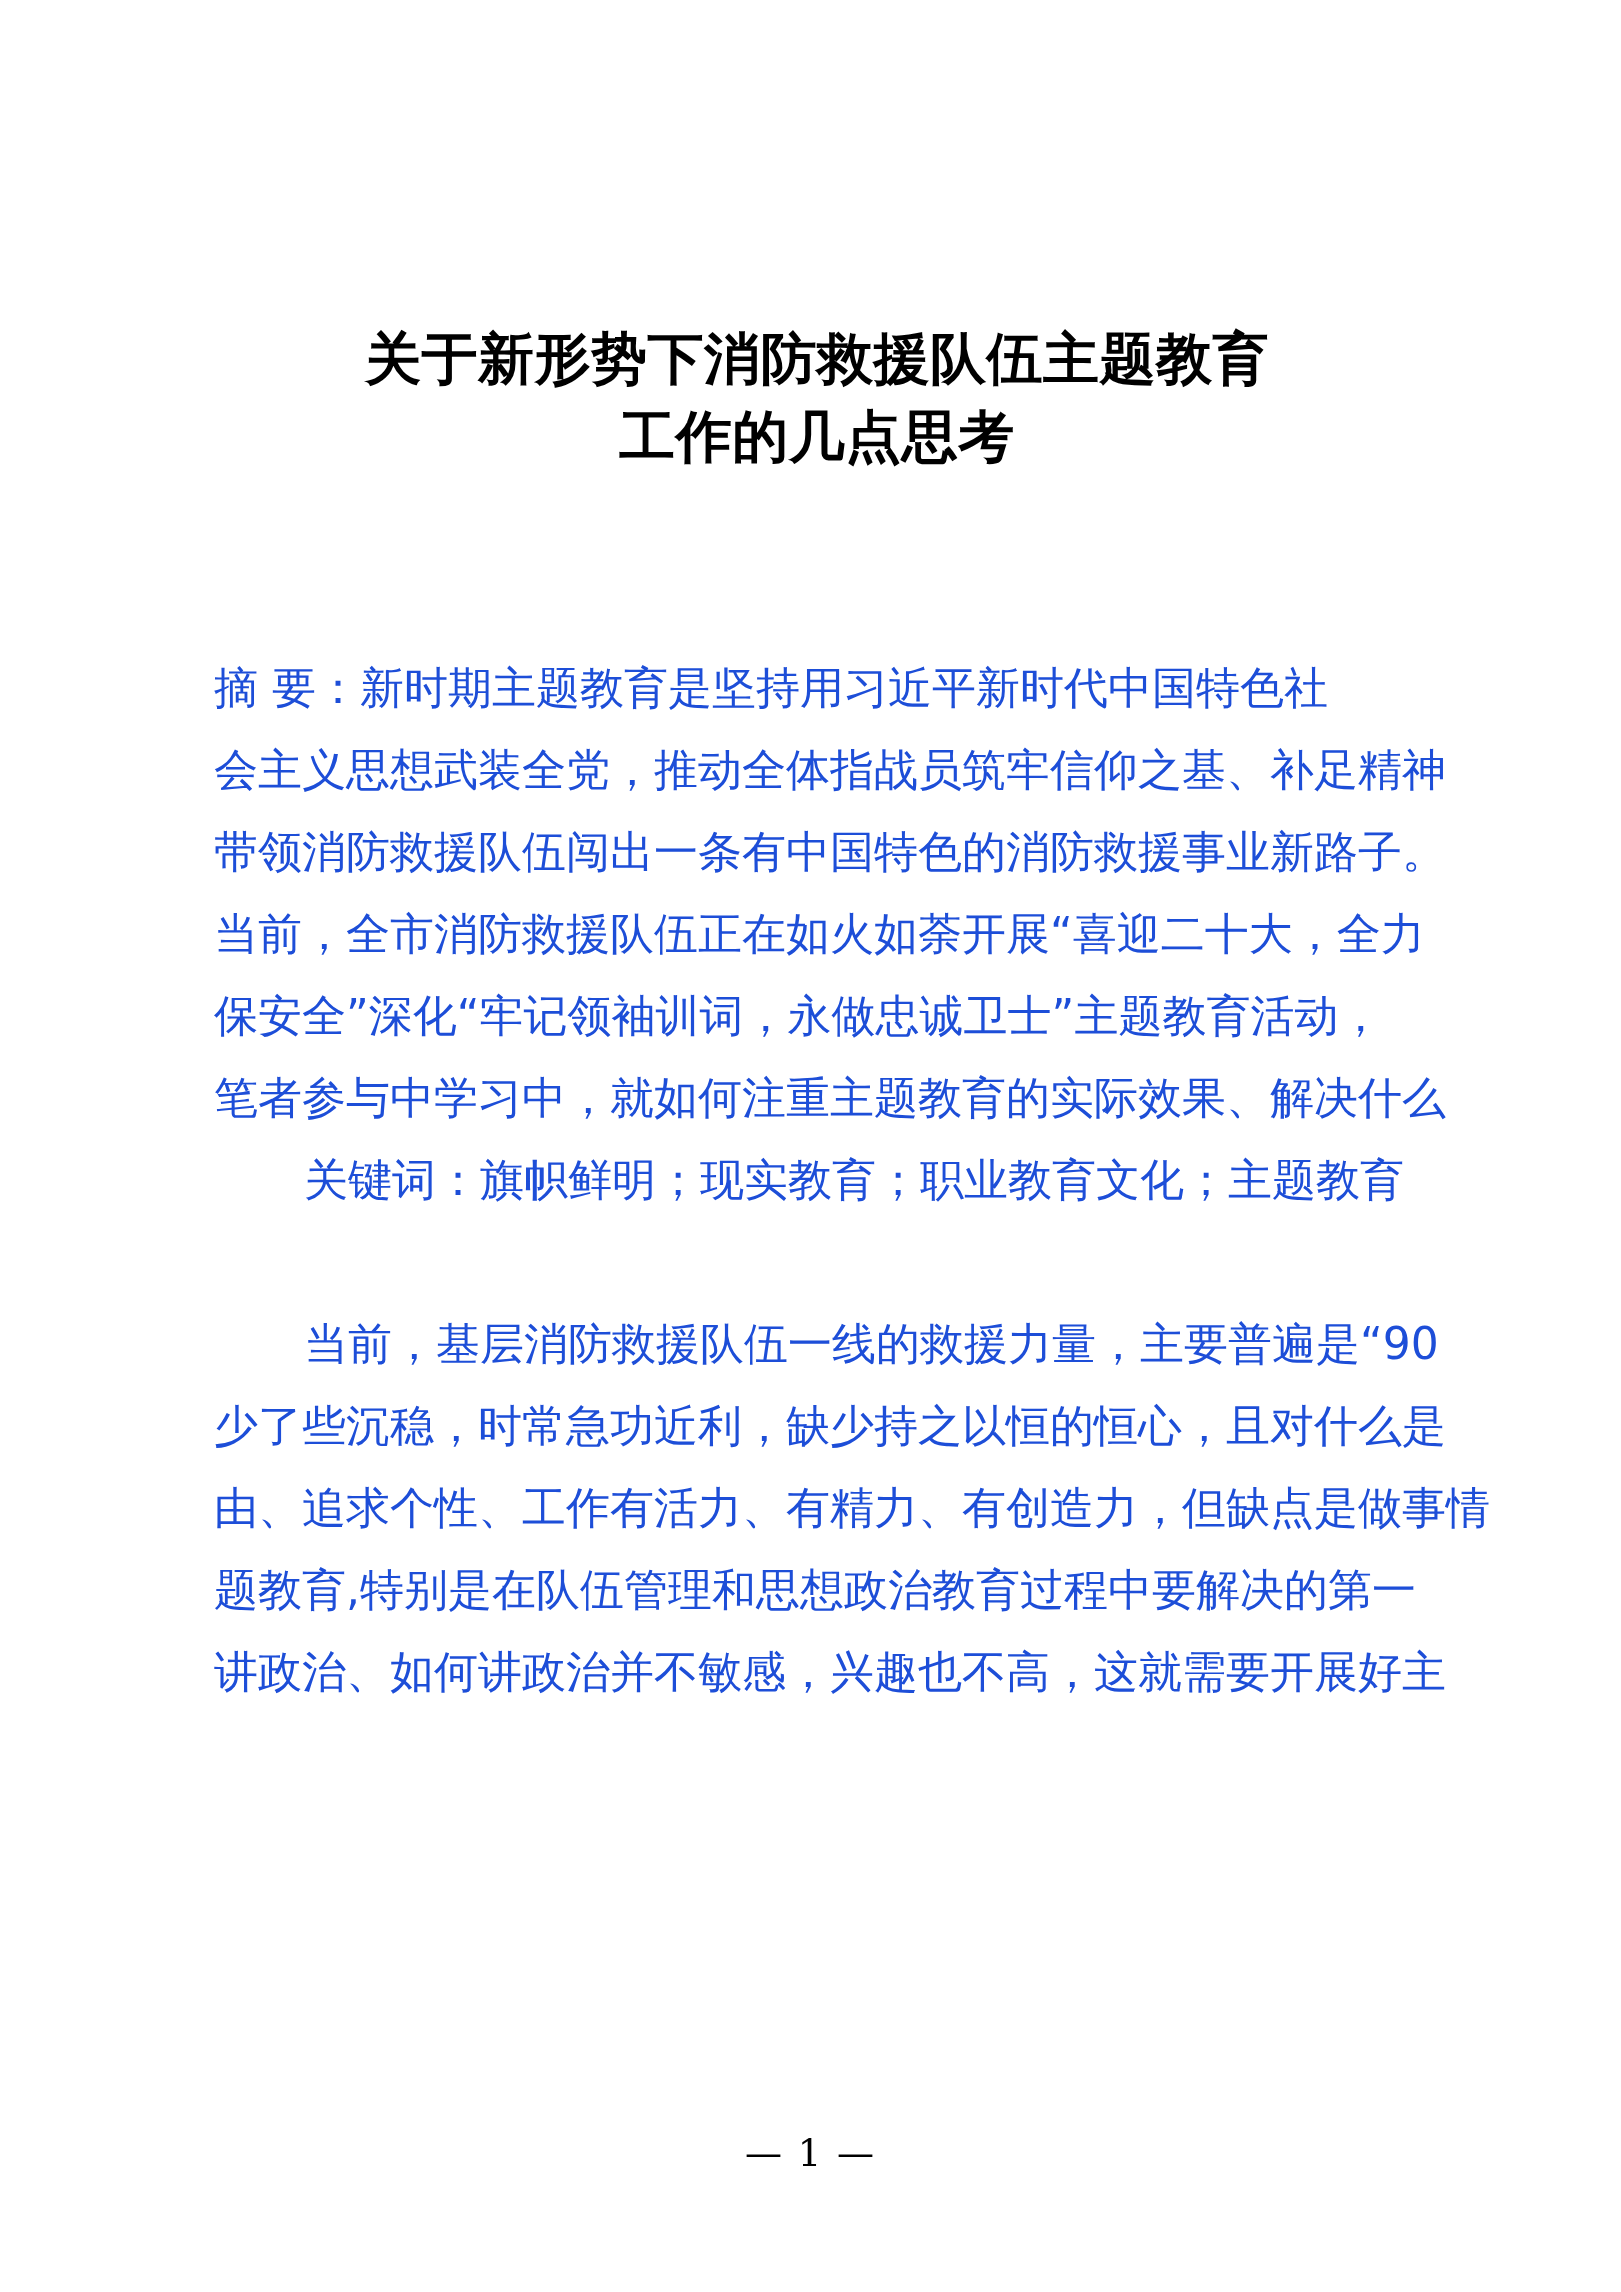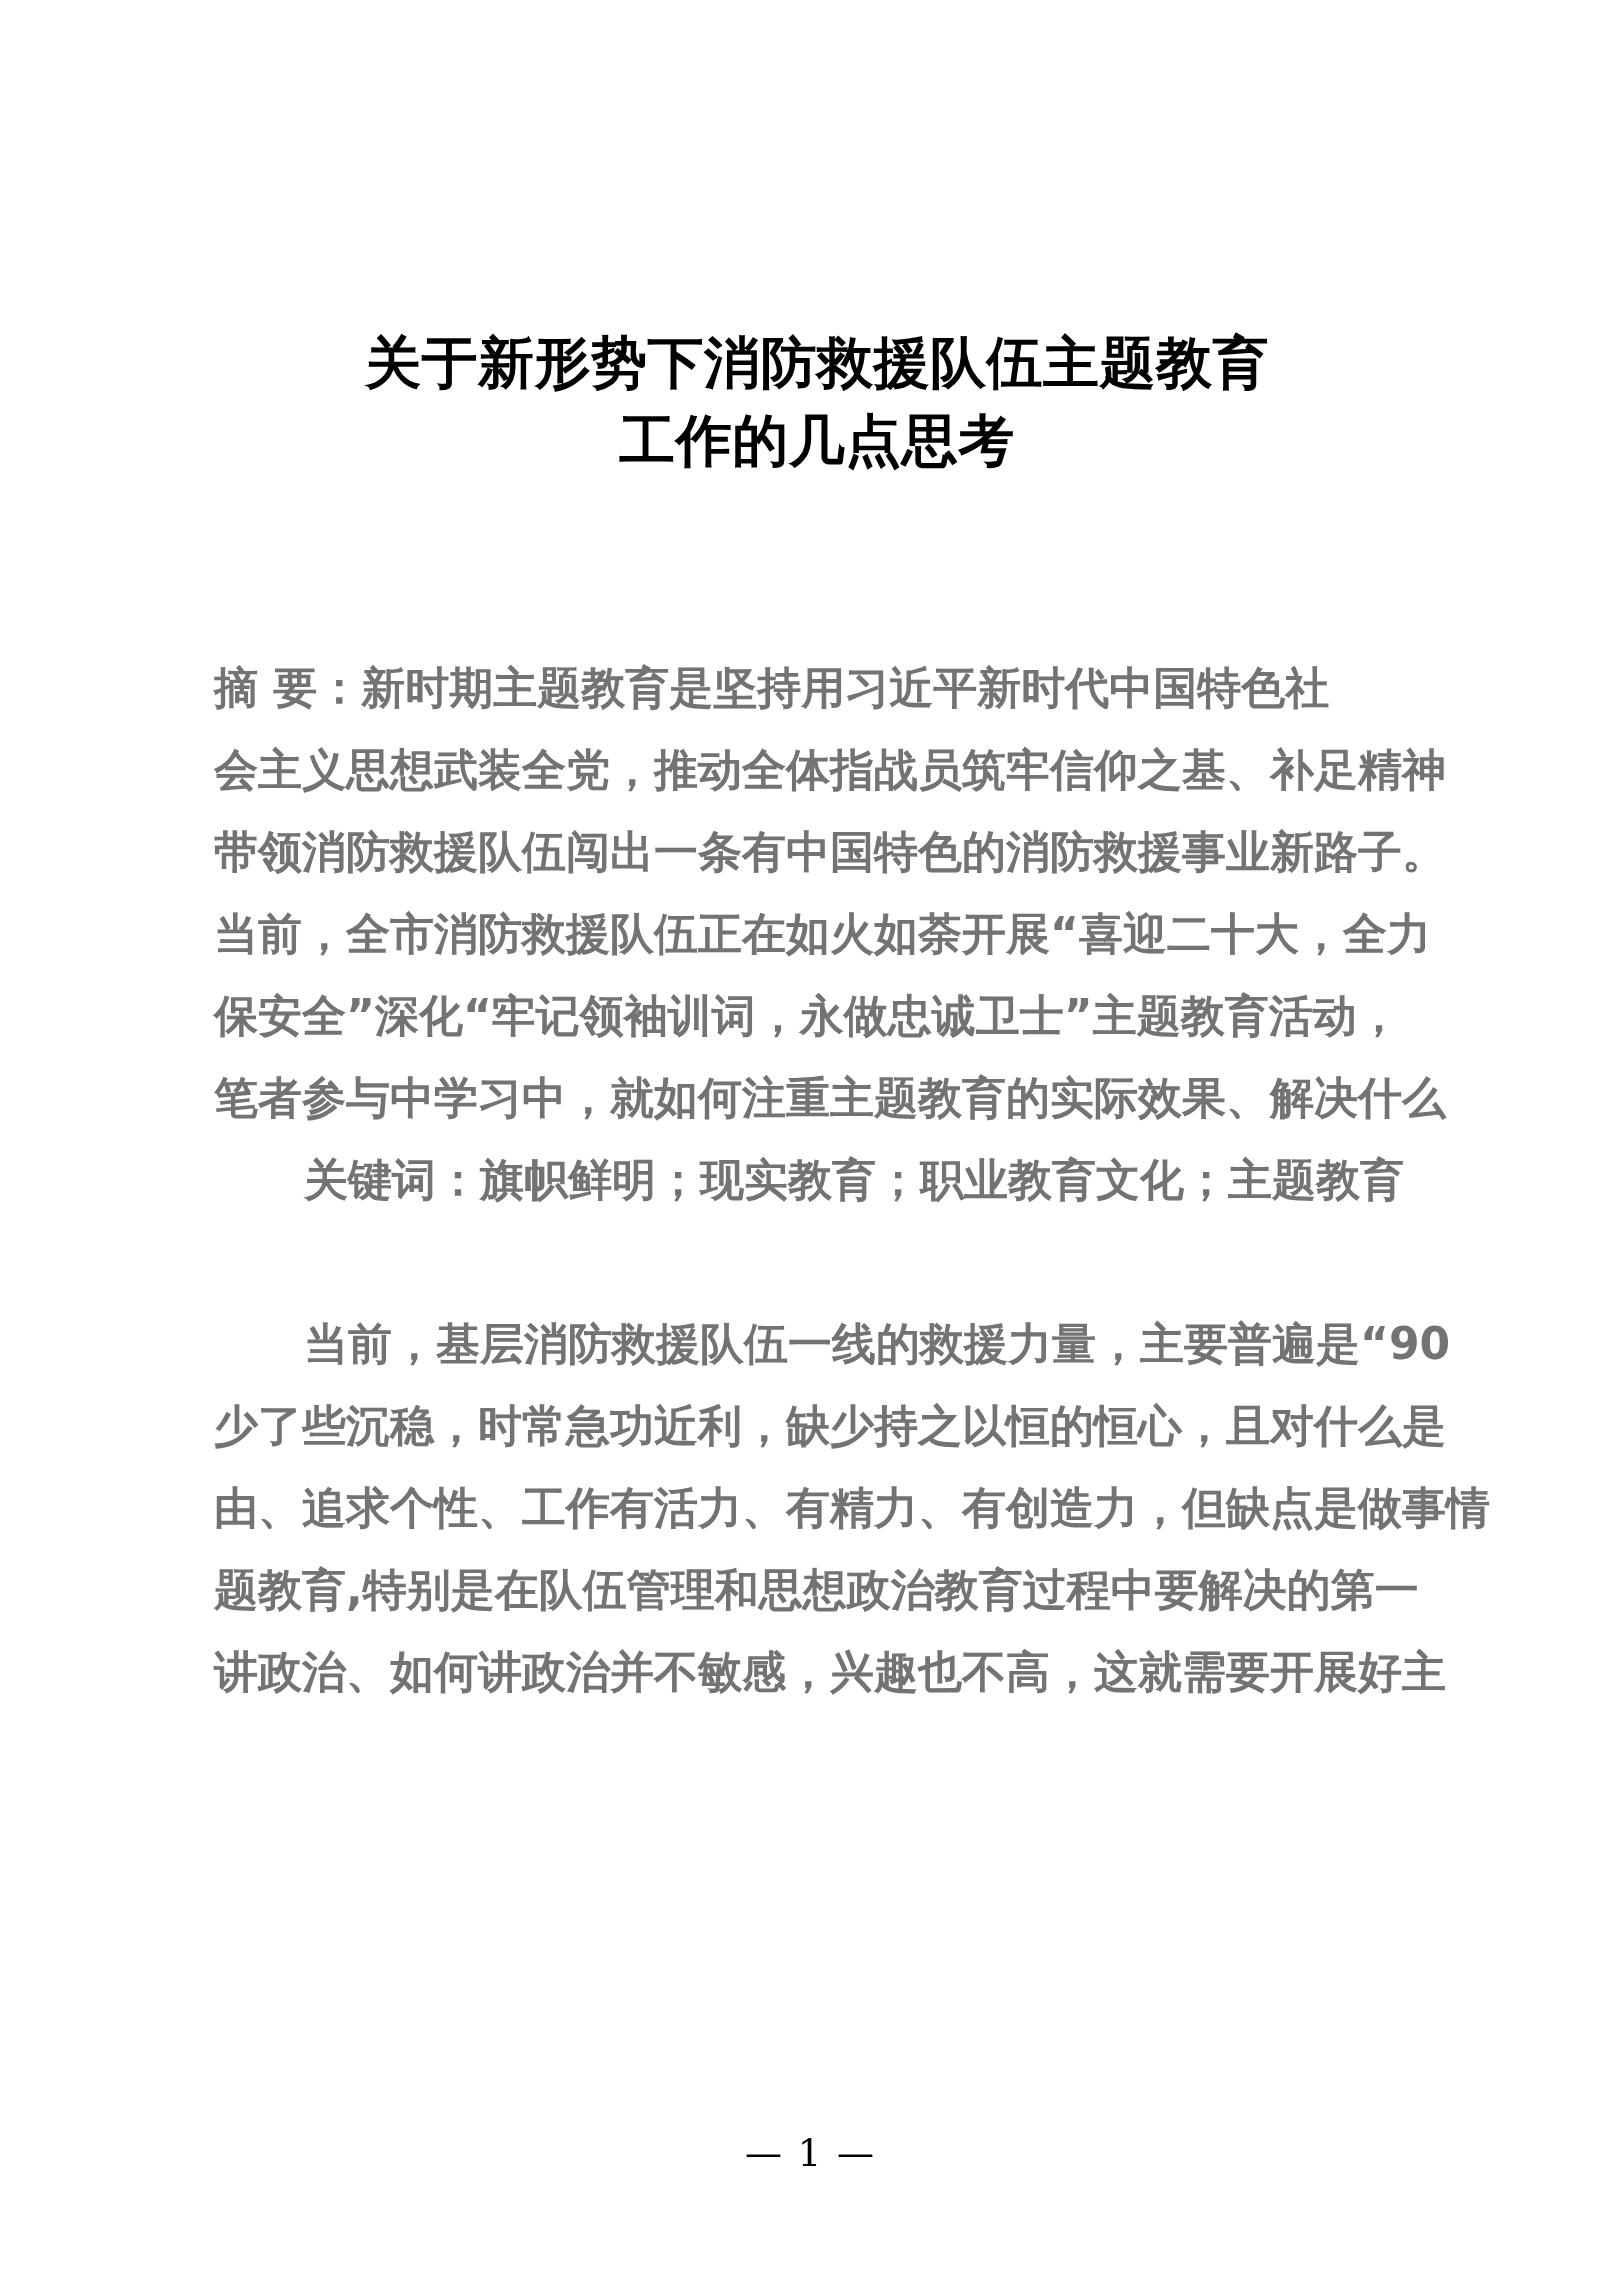--- a/index.html
+++ b/index.html
@@ -36,36 +36,37 @@
     text-align: center;
     font-family: "DejaVu Sans", "Liberation Sans", sans-serif;
     font-weight: 700;
     font-size: 56px;
     line-height: 78px;
     letter-spacing: 0.5px;
   }
   .doc-title .tline {
     display: block;
     white-space: nowrap;
+    font-family: Liberation Mono, monospace;
   }
 
   
   .body-block {
     position: absolute;
     left: 214px;
     top: 647px;
     width: 1208px;
   }
 
   .para {
     font-size: 44px;
     line-height: 82px;
     font-family: "DejaVu Sans", "Liberation Sans", sans-serif;
-    font-weight: 700;
-    color: #737373;
+    font-weight: 400;
+    color: #1d4ed8;
     text-align: justify;
     text-justify: inter-ideograph;
   }
 
   .para .ln {
     display: block;
     white-space: nowrap;
     height: 82px;
   }
 

